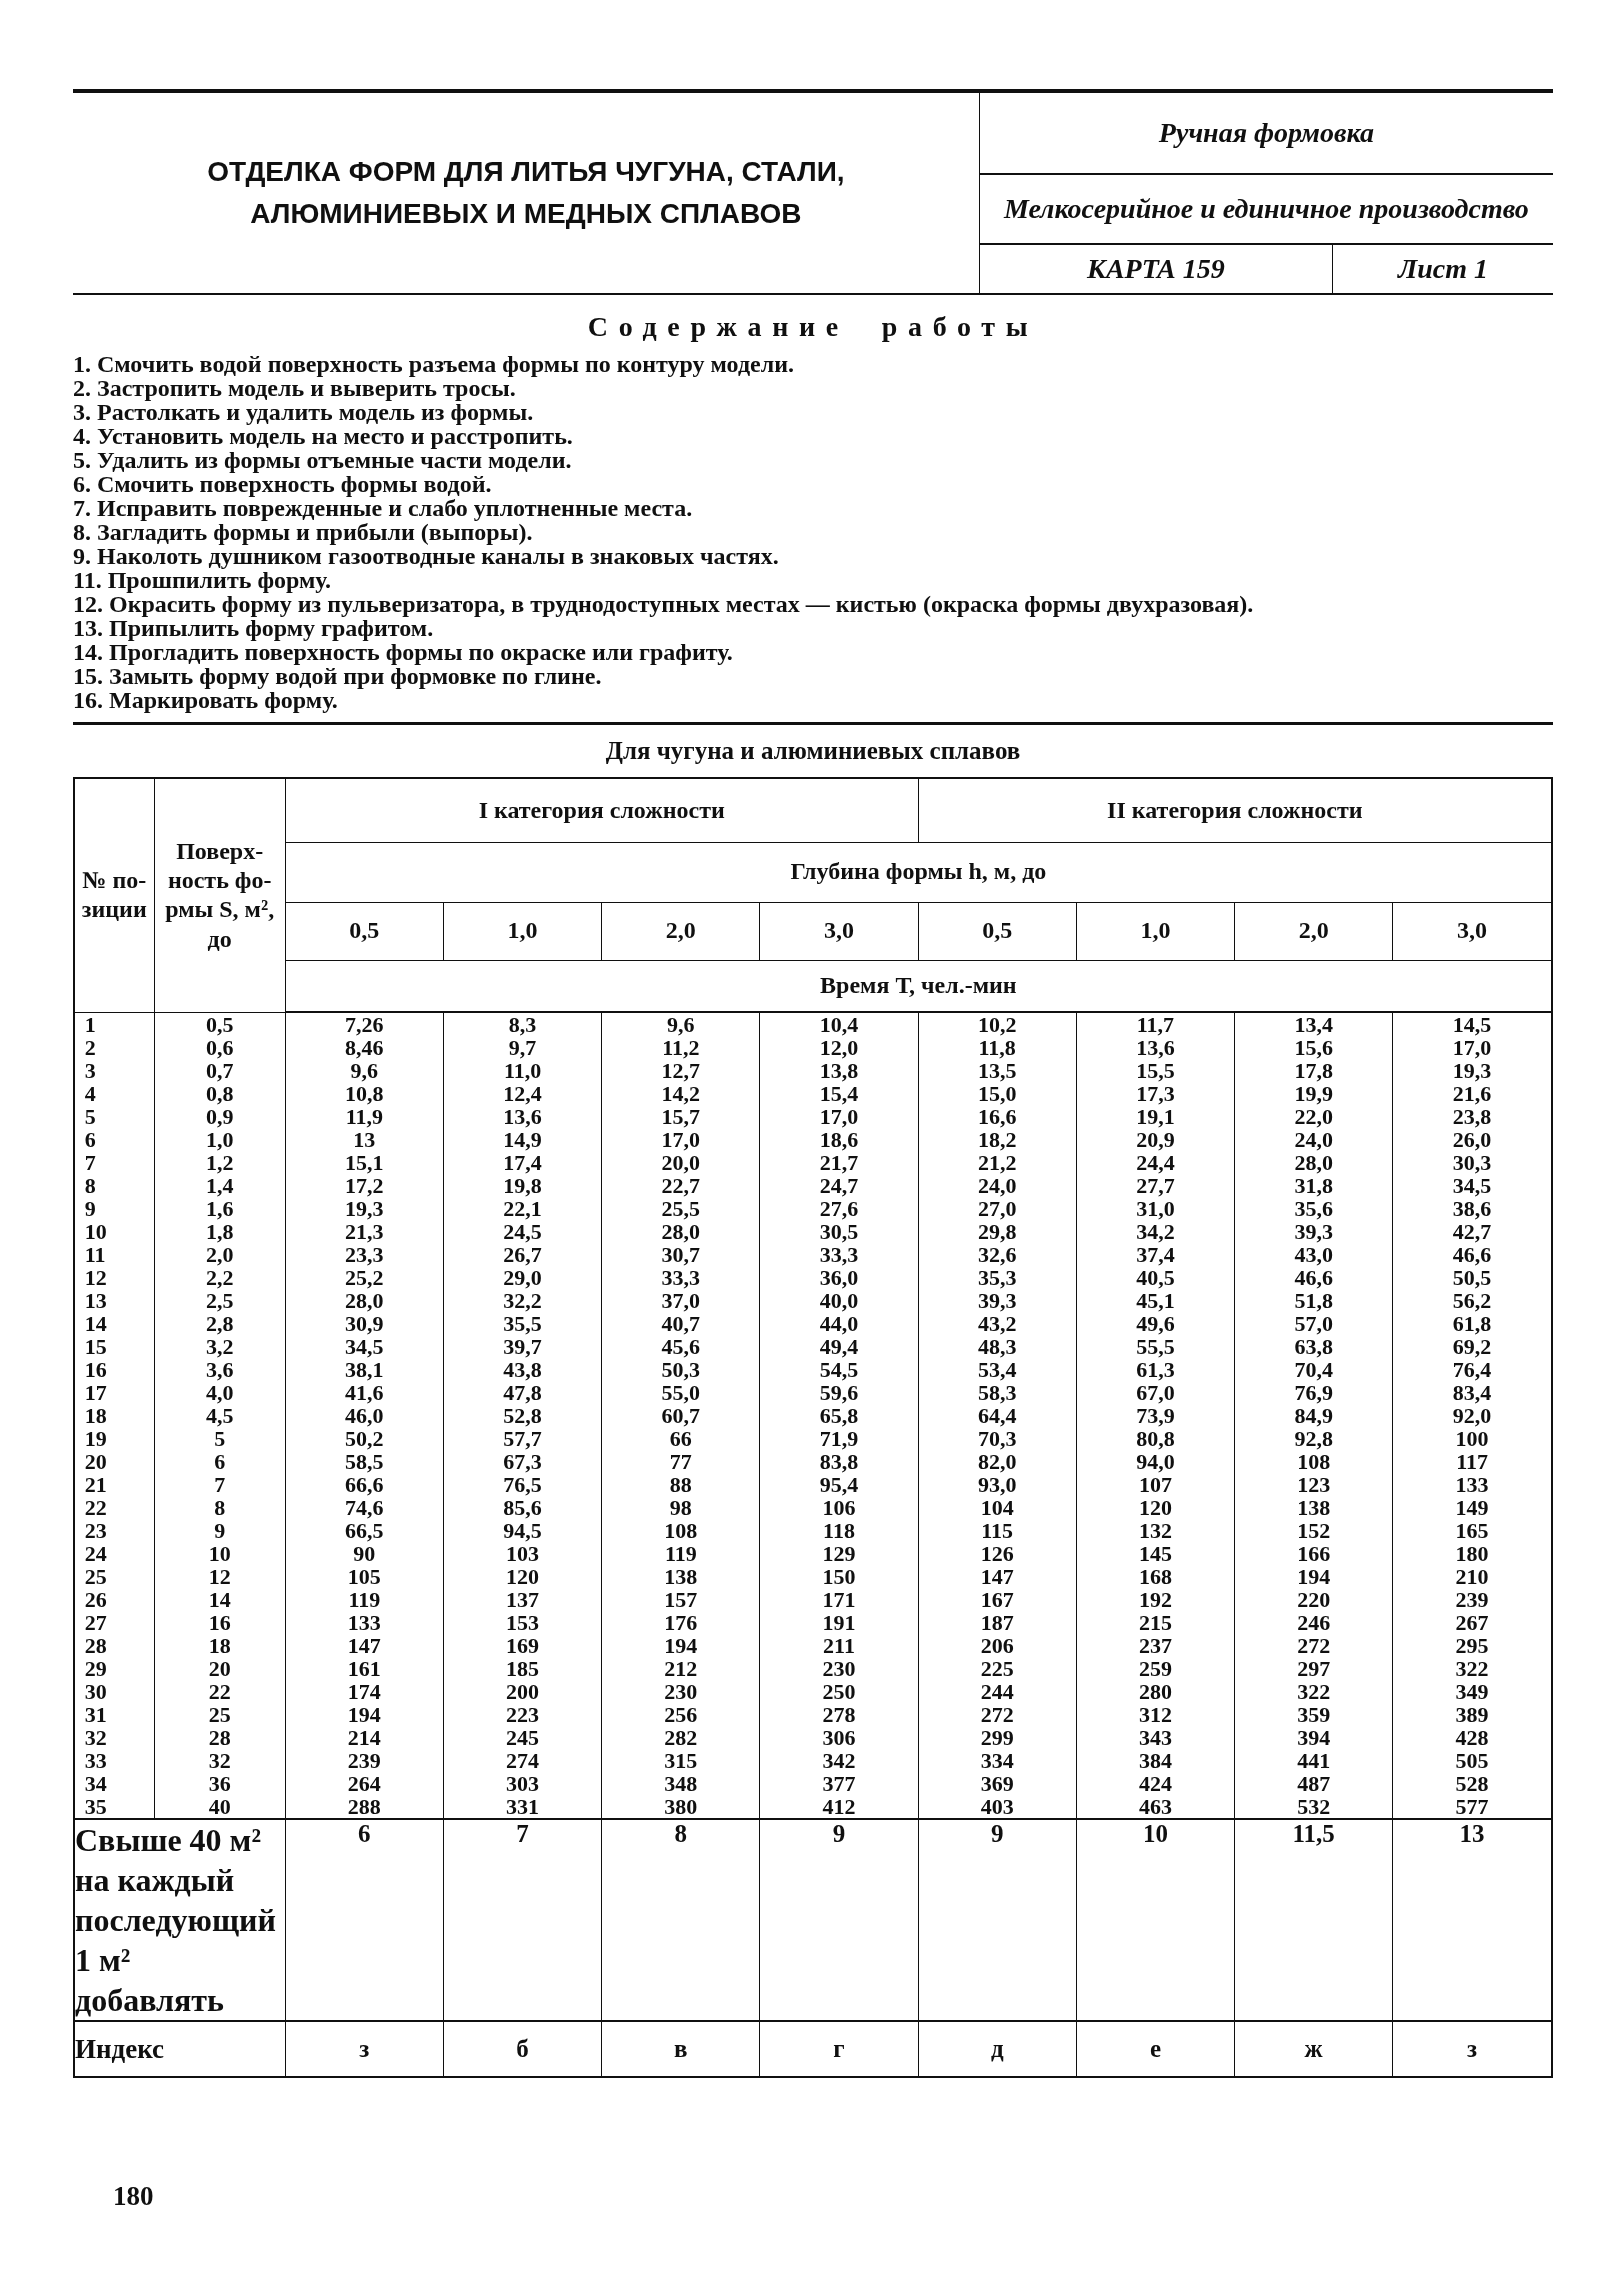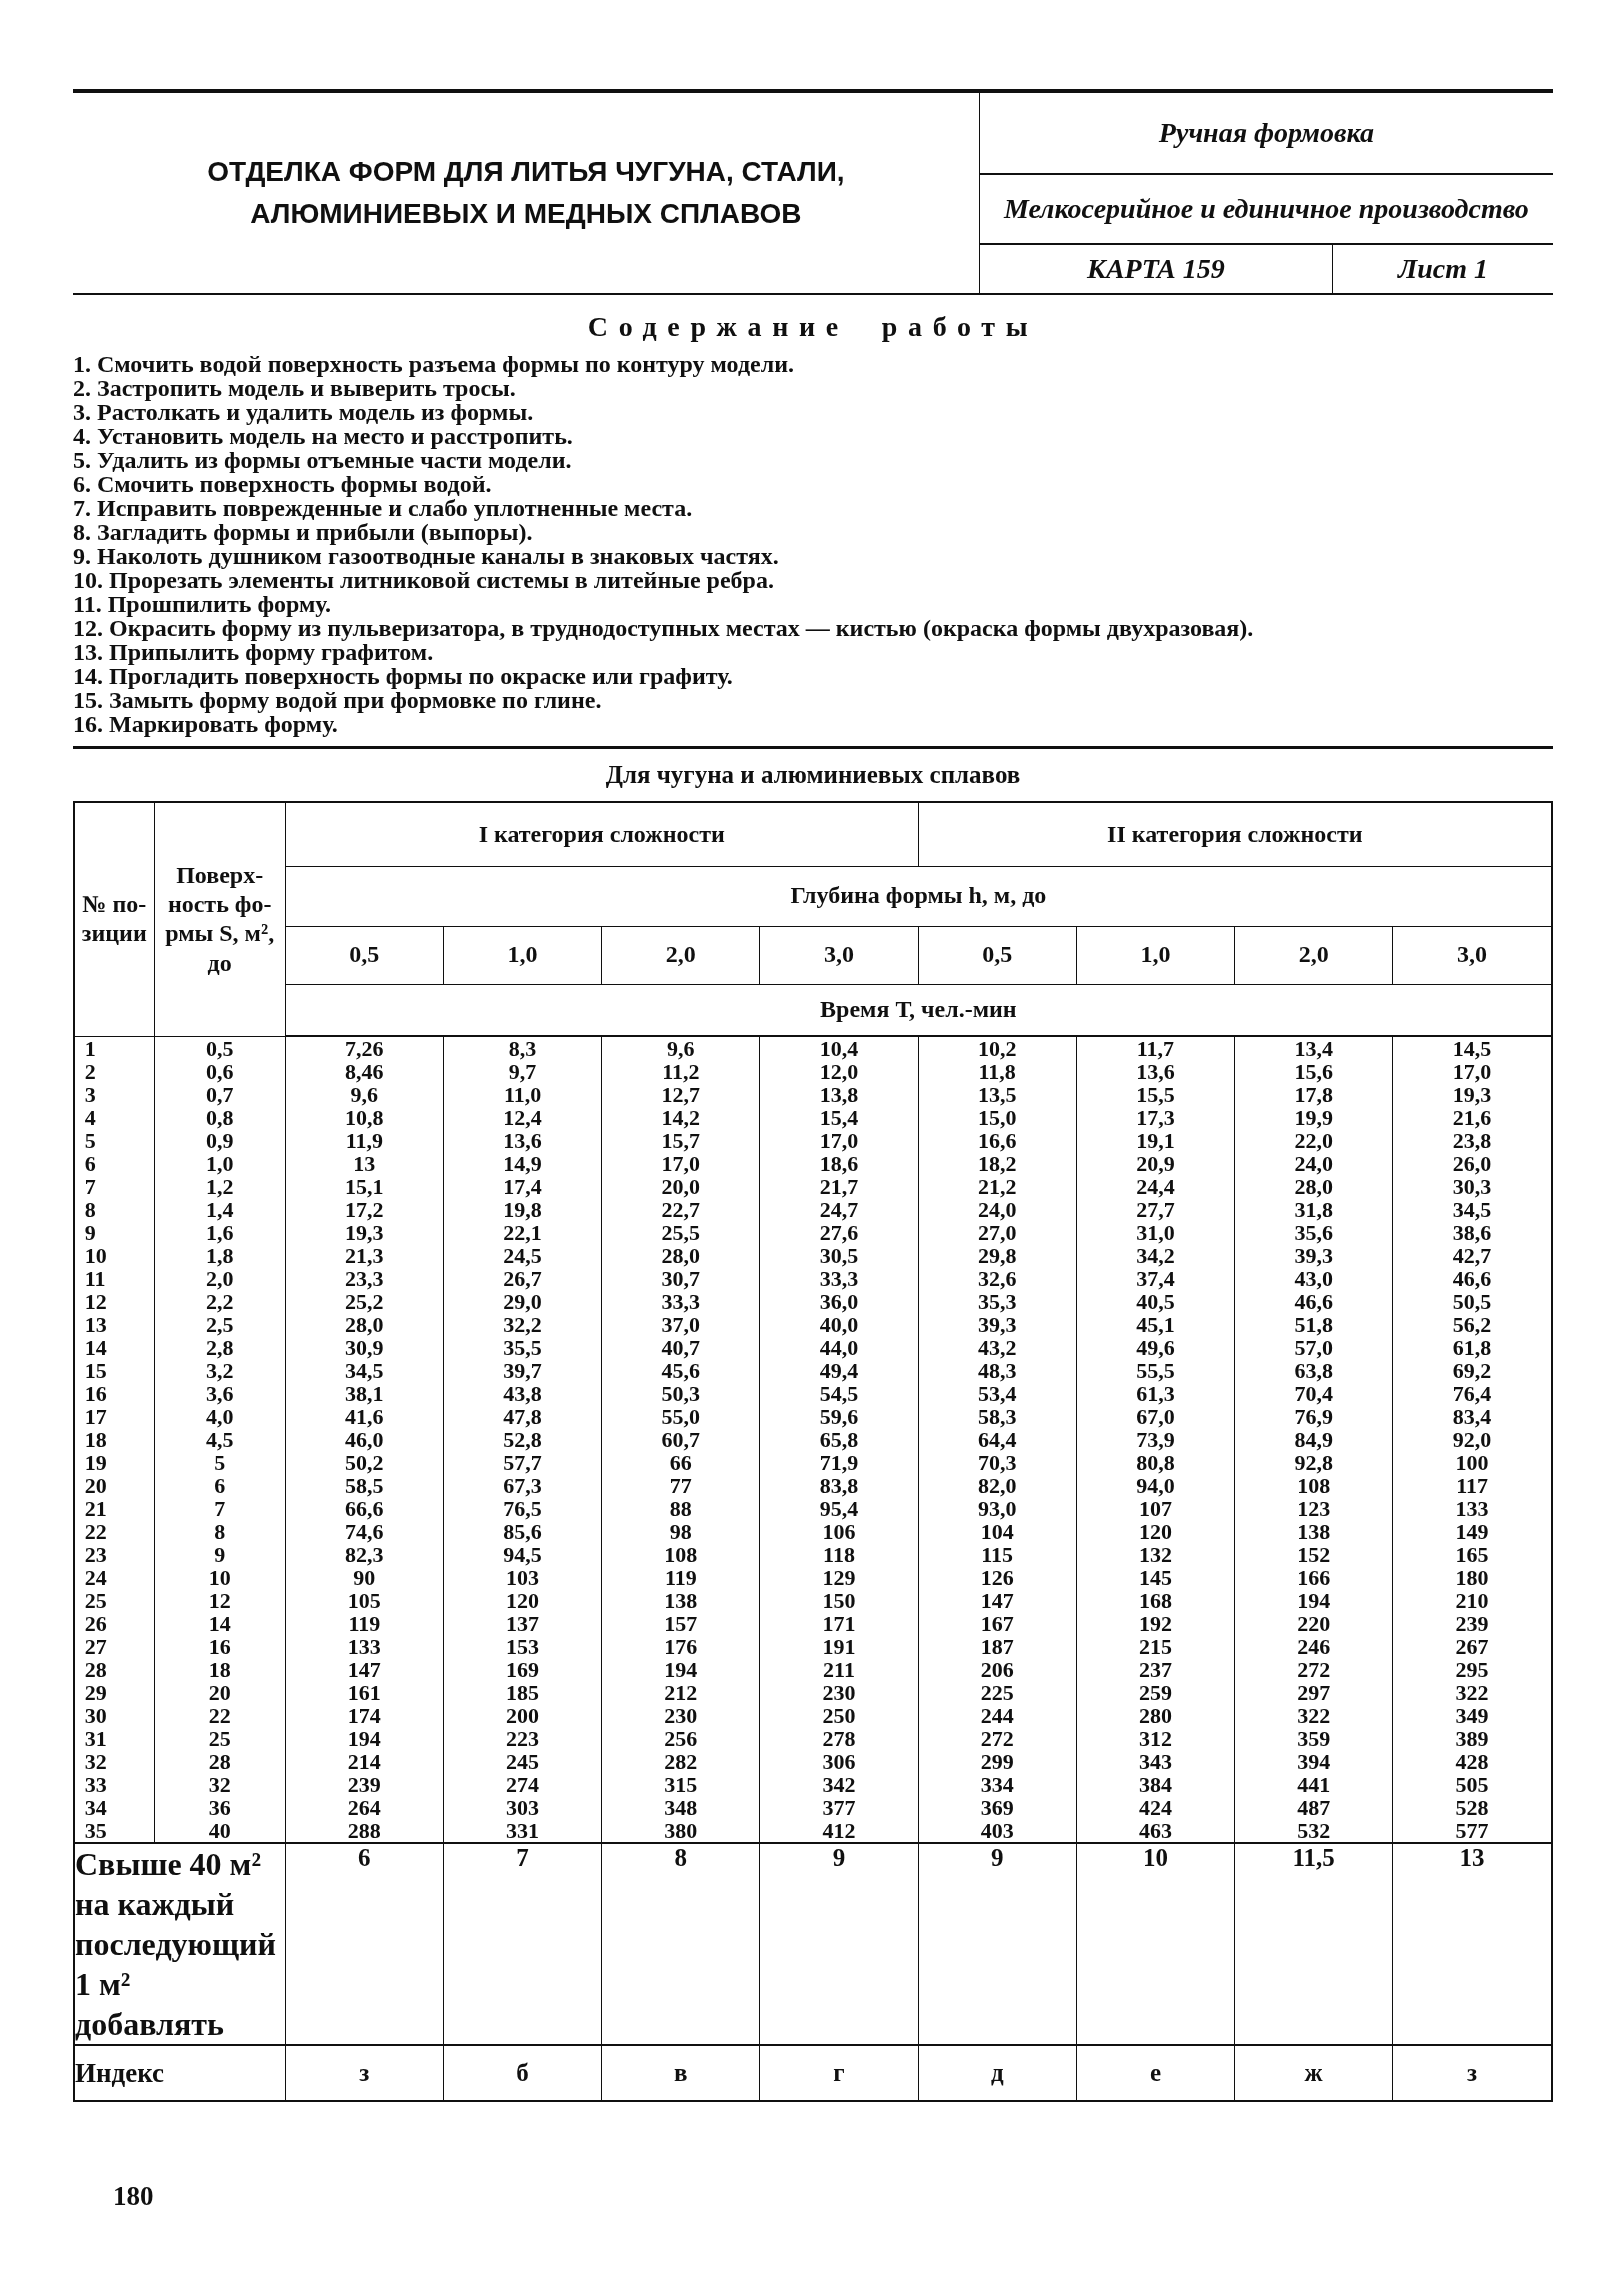--- a/index.html
+++ b/index.html
@@ -117,21 +117,20 @@
     <div class="work-list" id="work-list">
         <div class="work-item">1. Смочить водой поверхность разъема формы по контуру модели.</div>
         <div class="work-item">2. Застропить модель и выверить тросы.</div>
         <div class="work-item">3. Растолкать и удалить модель из формы.</div>
         <div class="work-item">4. Установить модель на место и расстропить.</div>
         <div class="work-item">5. Удалить из формы отъемные части модели.</div>
         <div class="work-item">6. Смочить поверхность формы водой.</div>
         <div class="work-item">7. Исправить поврежденные и слабо уплотненные места.</div>
         <div class="work-item">8. Загладить формы и прибыли (выпоры).</div>
         <div class="work-item">9. Наколоть душником газоотводные каналы в знаковых частях.</div>
-        <div class="work-item">10. Прорезать элементы литниковой системы в литейные ребра.</div>
         <div class="work-item">11. Прошпилить форму.</div>
         <div class="work-item">12. Окрасить форму из пульверизатора, в труднодоступных местах — кистью (окраска формы двухразовая).</div>
         <div class="work-item">13. Припылить форму графитом.</div>
         <div class="work-item">14. Прогладить поверхность формы по окраске или графиту.</div>
         <div class="work-item">15. Замыть форму водой при формовке по глине.</div>
         <div class="work-item">16. Маркировать форму.</div>
       </div>
 
     <div class="sep-line"></div>
     <div class="tbl-caption">Для чугуна и алюминиевых сплавов</div>
@@ -434,21 +433,21 @@
             <td class="c-val">98</td>
             <td class="c-val">106</td>
             <td class="c-val">104</td>
             <td class="c-val">120</td>
             <td class="c-val">138</td>
             <td class="c-val">149</td>
           </tr>
           <tr>
             <td class="c-pos">23</td>
             <td class="c-s">9</td>
-            <td class="c-val">82,3</td>
+            <td class="c-val">66,5</td>
             <td class="c-val">94,5</td>
             <td class="c-val">108</td>
             <td class="c-val">118</td>
             <td class="c-val">115</td>
             <td class="c-val">132</td>
             <td class="c-val">152</td>
             <td class="c-val">165</td>
           </tr>
           <tr>
             <td class="c-pos">24</td>

